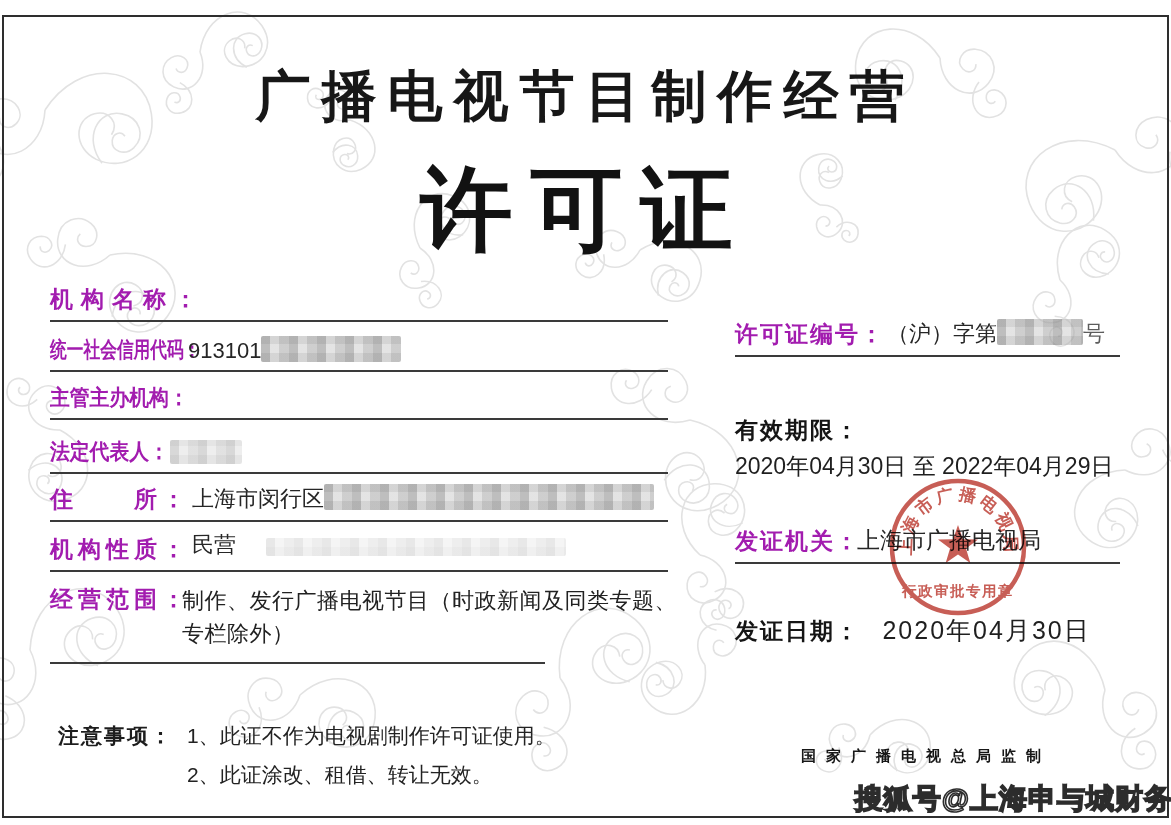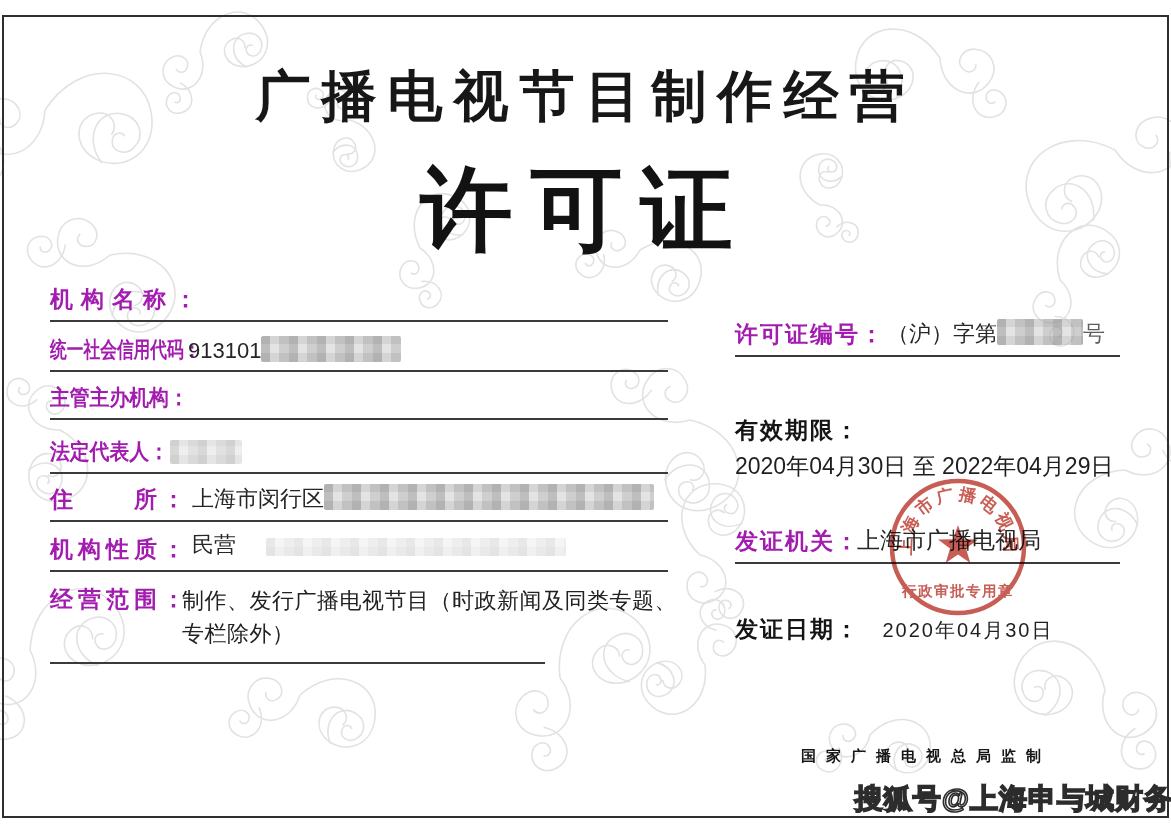--- a/index.html
+++ b/index.html
@@ -136,32 +136,39 @@
     <span class="rvalue">2020年04月30日 至 2022年04月29日</span>
   </div>
 
   <div class="field" style="left:735px;top:522px;width:385px;height:40px;">
     <span class="flabel ls2">发证机关：</span>
     <span class="fvalue" style="left:122px;font-size:23px;">上海市广播电视局</span>
   </div>
 
   <div class="nofield" style="left:735px;top:614px;">
     <span class="rlabel">发证日期：</span>
-    <span class="rvalue" style="margin-left:18px;font-size:20px;letter-spacing:2px;">2020年04月30日</span>
+    <span class="rvalue" style="margin-left:18px;font-size:25px;letter-spacing:2px;">2020年04月30日</span>
   </div>
 
   <svg class="seal" width="164" height="164" viewBox="0 0 164 164">
     <g fill="none" stroke="none">
       <circle cx="82" cy="82" r="66" fill="none" stroke="#c0473e" stroke-width="4.5"></circle>
       <path id="sealArc" d="M 37.8 98.1 A 47 47 0 1 1 126.2 98.1" fill="none"></path>
       <text font-size="17" font-weight="700" fill="#c0473e" letter-spacing="3.5">
         <textPath href="#sealArc" startOffset="50%" text-anchor="middle">上海市广播电视局</textPath>
       </text>
       <polygon fill="#c0473e" points="82,60 86.9,74.2 102,74.5 90,83.6 94.3,98 82,89.4 69.7,98 74,83.6 62,74.5 77.1,74.2"></polygon>
       <text x="82" y="131" font-size="14.5" font-weight="700" fill="#c0473e" letter-spacing="1.5" text-anchor="middle">行政审批专用章</text>
     </g>
   </svg>
 
+  <div class="notes">
+    <span class="notes-label">注意事项：</span>
+    <div class="notes-items">
+      <div>1、此证不作为电视剧制作许可证使用。</div>
+      <div>2、此证涂改、租借、转让无效。</div>
+    </div>
+  </div>
 
   <div class="supervised">国家广播电视总局监制</div>
   <div class="watermark">搜狐号@上海申与城财务</div>
 
 </div>
 
 </body></html>

